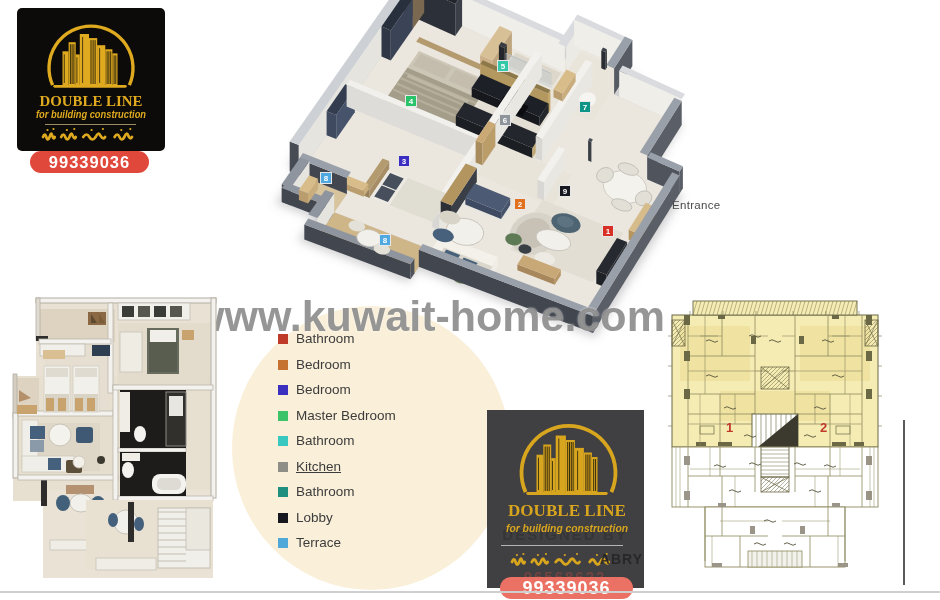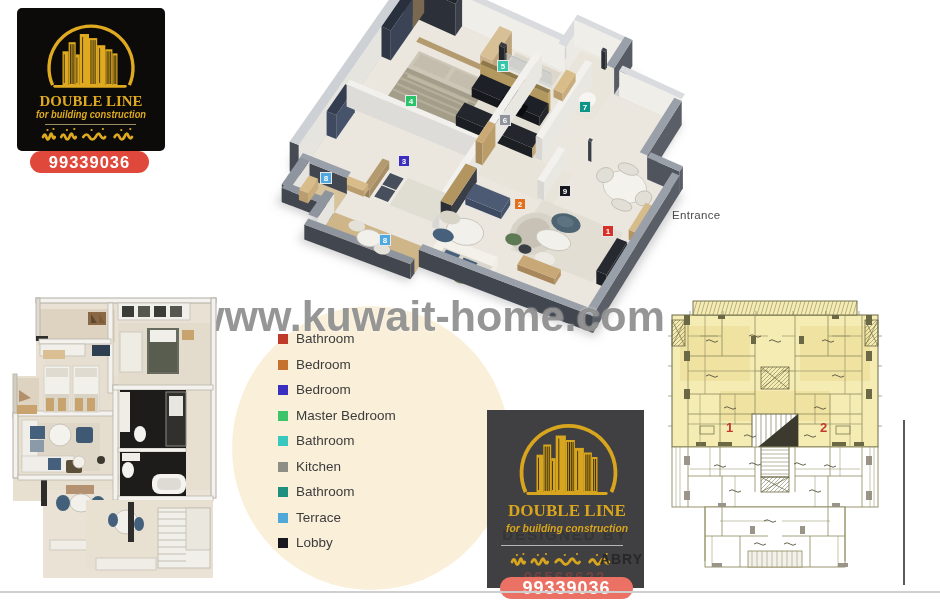--- a/index.html
+++ b/index.html
@@ -734,27 +734,27 @@
     <line x1="12" y1="130" x2="8" y2="130" stroke="#7a7650" stroke-width="0.6"></line>
     <line x1="218" y1="130" x2="222" y2="130" stroke="#7a7650" stroke-width="0.6"></line>
 </svg>
 
 <div class="abs" style="left:278px;top:331px;font-size:13.5px;color:#3c3c3c;">
   <div style="height:25.5px;"><span style="display:inline-block;width:10px;height:10px;background:#bf3a28;vertical-align:-1px;"></span><span style="margin-left:8px;">Bathroom</span></div>
   <div style="height:25.5px;"><span style="display:inline-block;width:10px;height:10px;background:#c57231;vertical-align:-1px;"></span><span style="margin-left:8px;">Bedroom</span></div>
   <div style="height:25.5px;"><span style="display:inline-block;width:10px;height:10px;background:#3a2fbe;vertical-align:-1px;"></span><span style="margin-left:8px;">Bedroom</span></div>
   <div style="height:25.5px;"><span style="display:inline-block;width:10px;height:10px;background:#3dc46a;vertical-align:-1px;"></span><span style="margin-left:8px;margin-top:24px;">Master Bedroom</span></div>
   <div style="height:25.5px;"><span style="display:inline-block;width:10px;height:10px;background:#39c8c0;vertical-align:-1px;"></span><span style="margin-left:8px;">Bathroom</span></div>
-  <div style="height:25.5px;"><span style="display:inline-block;width:10px;height:10px;background:#8e8e86;vertical-align:-1px;"></span><span style="margin-left:8px;">Kitchen</span></div>
+  <div style="height:25.5px;text-decoration:underline;"><span style="display:inline-block;width:10px;height:10px;background:#8e8e86;vertical-align:-1px;"></span><span style="margin-left:8px;">Kitchen</span></div>
   <div style="height:25.5px;"><span style="display:inline-block;width:10px;height:10px;background:#1f8f80;vertical-align:-1px;"></span><span style="margin-left:8px;">Bathroom</span></div>
+  <div style="height:25.5px;"><span style="display:inline-block;width:10px;height:10px;background:#17171f;vertical-align:-1px;"></span><span style="margin-left:8px;">Lobby</span></div>
   <div style="height:25.5px;"><span style="display:inline-block;width:10px;height:10px;background:#4fa8d8;vertical-align:-1px;"></span><span style="margin-left:8px;">Terrace</span></div>
-  <div style="height:25.5px;"><span style="display:inline-block;width:10px;height:10px;background:#17171f;vertical-align:-1px;"></span><span style="margin-left:8px;">Lobby</span></div>
 </div>
 
-<div class="abs" style="left:672px;top:209px;font-size:11.5px;color:#4a4a4a;letter-spacing:0.3px;">Entrance</div>
+<div class="abs" style="left:672px;top:199px;font-size:11.5px;color:#4a4a4a;letter-spacing:0.3px;">Entrance</div>
 
 <div class="abs" style="left:17px;top:8px;width:148px;height:143px;background:#0c0b09;border-radius:5px;"></div>
 <svg class="abs" style="left:17px;top:8px;" width="148" height="143" viewBox="0 0 148 143">
 
 <g>
       <path d="M 35.6 77.1 A 42 42 0 1 1 112.4 77.1" fill="none" stroke="#dfaa1f" stroke-width="3.4"></path>
     </g>
 
 <g>
       <rect x="45.5" y="43.3" width="6.1" height="33.7" fill="#dfaa1f"></rect>

